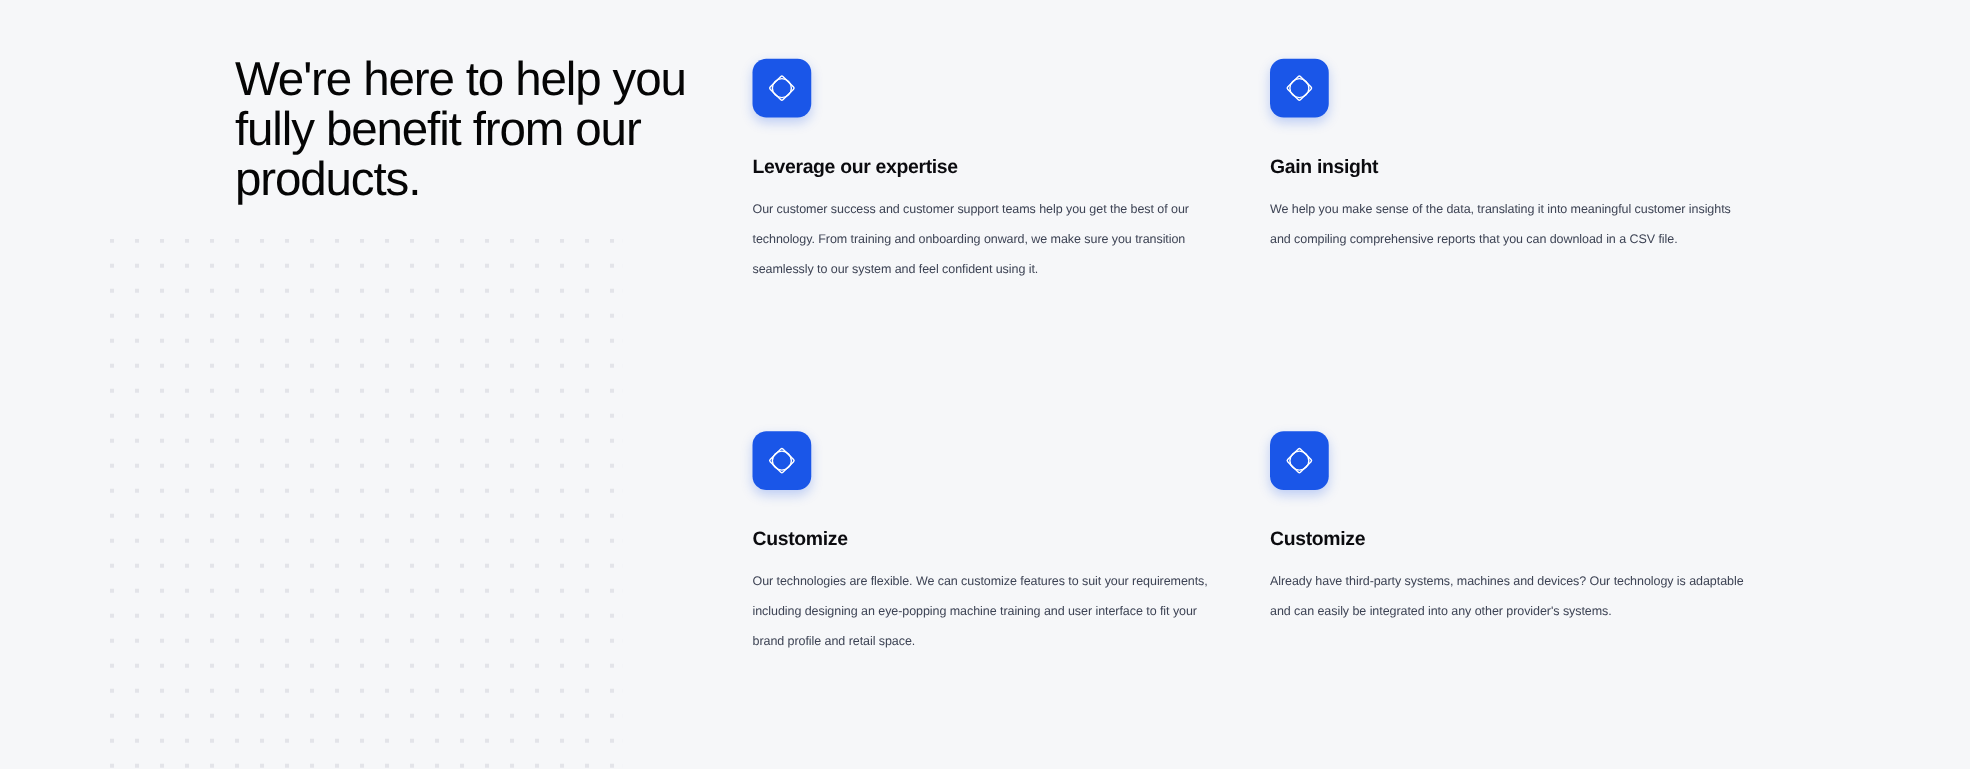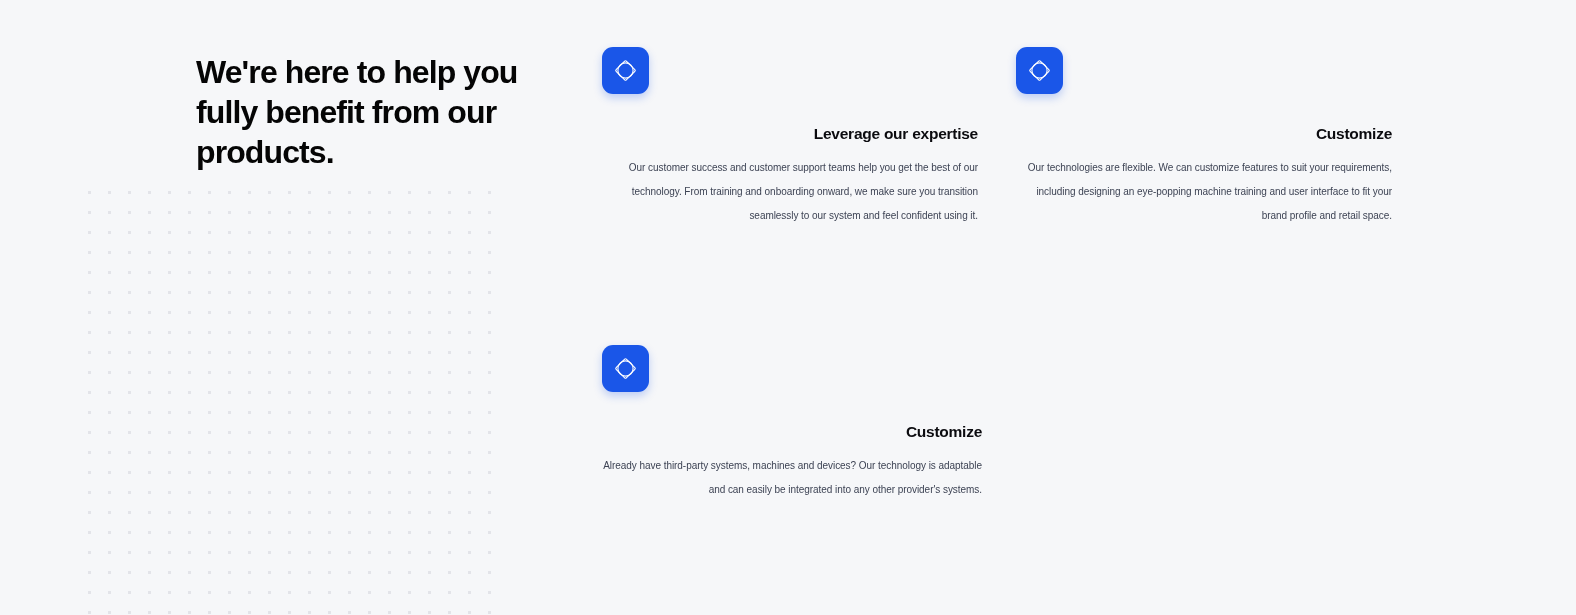--- a/index.html
+++ b/index.html
@@ -24,24 +24,24 @@
 
   
   .left-col {
     position: absolute;
     left: 188px;
     top: 44px;
     width: 390px;
   }
 
   .headline {
-    margin: 8px;
+    margin: 0;
     font-family: "Liberation Sans", sans-serif;
-    font-size: 32px;
-    font-weight: bold;
+    font-size: 38px;
+    font-weight: normal;
     line-height: 40px;
     letter-spacing: -0.9px;
     color: #050505;
     width: 380px;
   }
 
   
   .dot-grid {
     position: absolute;
     left: 88px;
@@ -66,21 +66,20 @@
 
   
   .cards {
     position: absolute;
     left: 602px;
     top: 47px;
     width: 800px;
     display: grid;
     grid-template-columns: 414px 386px;
     grid-template-rows: 298px auto;
-    text-align: right;
   }
 
   .card {
     width: 376px;
   }
   .card.col2 { width: 380px; }
 
   .icon-box {
     width: 47px;
     height: 47px;
@@ -134,20 +133,30 @@
       <div class="icon-box">
         <svg width="25" height="25" viewBox="0 0 24 24" fill="none" stroke="#ffffff" stroke-width="1.1" stroke-linecap="round" stroke-linejoin="round" aria-hidden="true">
           <circle cx="12" cy="12" r="7.3"></circle>
           <rect x="5.1" y="5.1" width="13.8" height="13.8" rx="1.1" transform="rotate(45 12 12)"></rect>
         </svg>
       </div>
       <div class="card-title">Leverage our expertise</div>
       <p class="card-body">Our customer success and customer support teams help you get the best of our technology. From training and onboarding onward, we make sure you transition seamlessly to our system and feel confident using it.</p>
     </div>
 
+    <div class="card col2">
+      <div class="icon-box">
+        <svg width="25" height="25" viewBox="0 0 24 24" fill="none" stroke="#ffffff" stroke-width="1.1" stroke-linecap="round" stroke-linejoin="round" aria-hidden="true">
+          <circle cx="12" cy="12" r="7.3"></circle>
+          <rect x="5.1" y="5.1" width="13.8" height="13.8" rx="1.1" transform="rotate(45 12 12)"></rect>
+        </svg>
+      </div>
+      <div class="card-title">Gain insight</div>
+      <p class="card-body">We help you make sense of the data, translating it into meaningful customer insights and compiling comprehensive reports that you can download in a CSV file.</p>
+    </div>
 
     <div class="card">
       <div class="icon-box">
         <svg width="25" height="25" viewBox="0 0 24 24" fill="none" stroke="#ffffff" stroke-width="1.1" stroke-linecap="round" stroke-linejoin="round" aria-hidden="true">
           <circle cx="12" cy="12" r="7.3"></circle>
           <rect x="5.1" y="5.1" width="13.8" height="13.8" rx="1.1" transform="rotate(45 12 12)"></rect>
         </svg>
       </div>
       <div class="card-title">Customize</div>
       <p class="card-body">Our technologies are flexible. We can customize features to suit your requirements, including designing an eye-popping machine training and user interface to fit your brand profile and retail space.</p>

